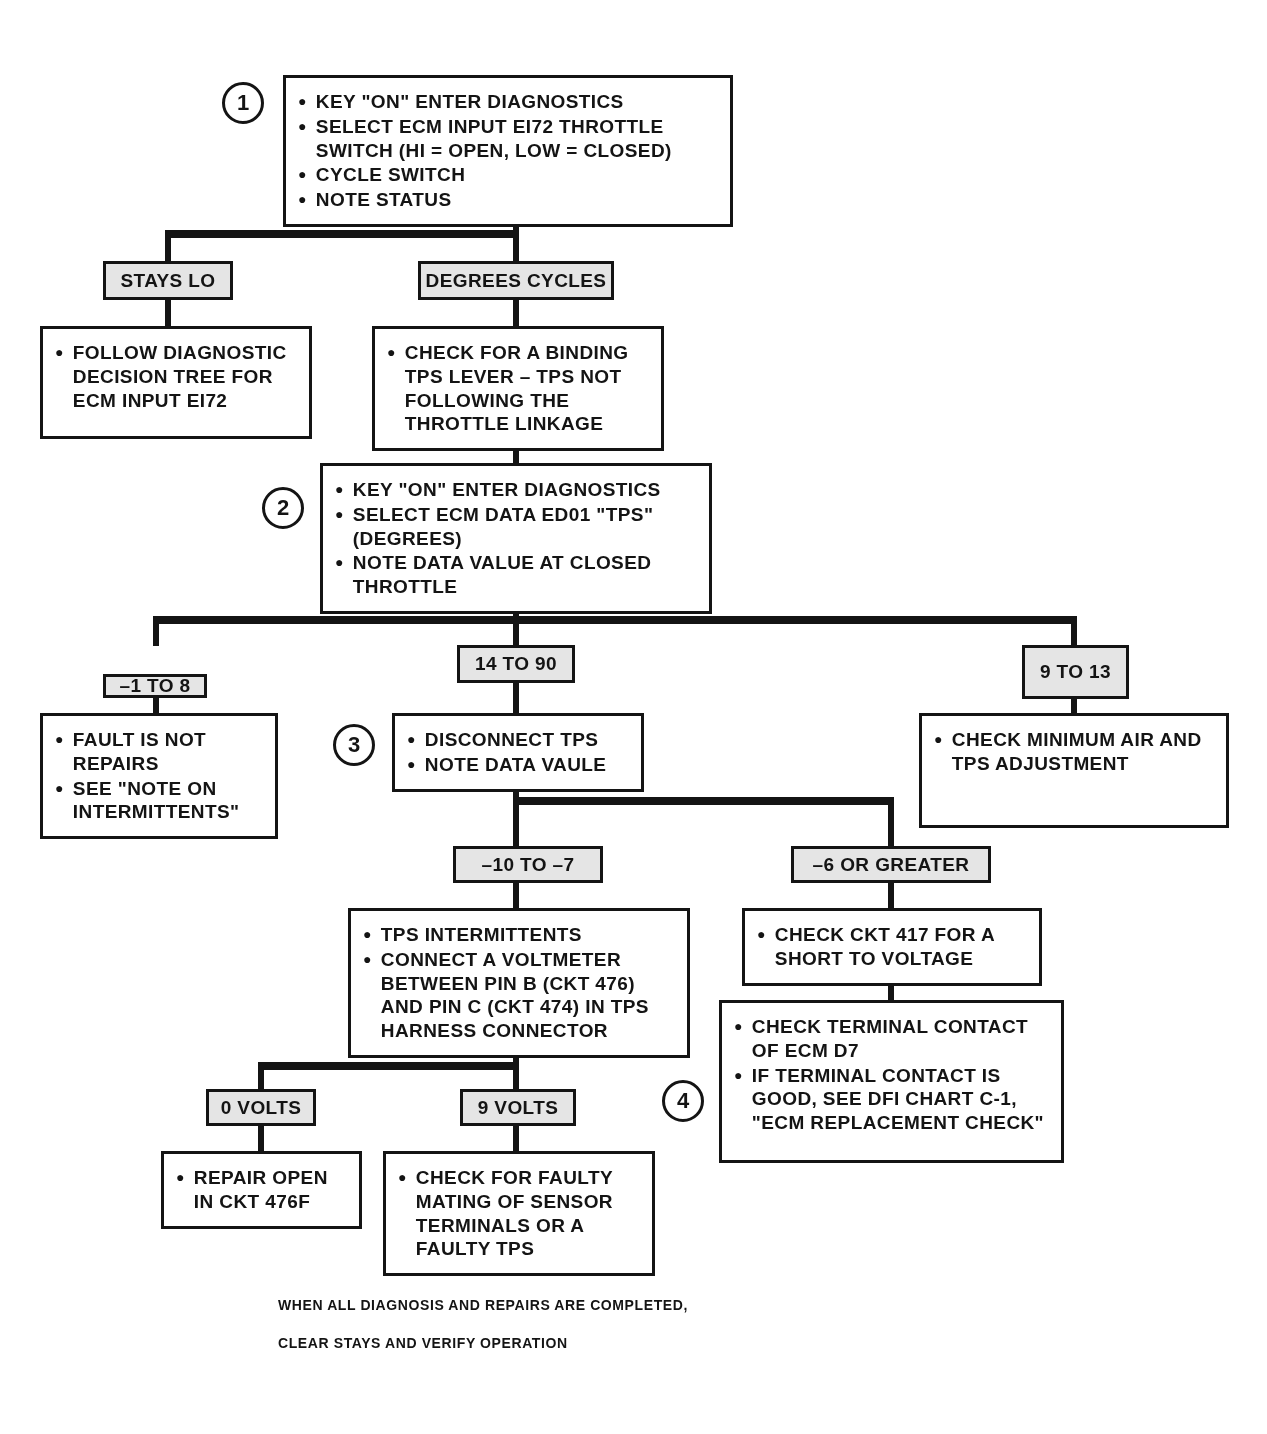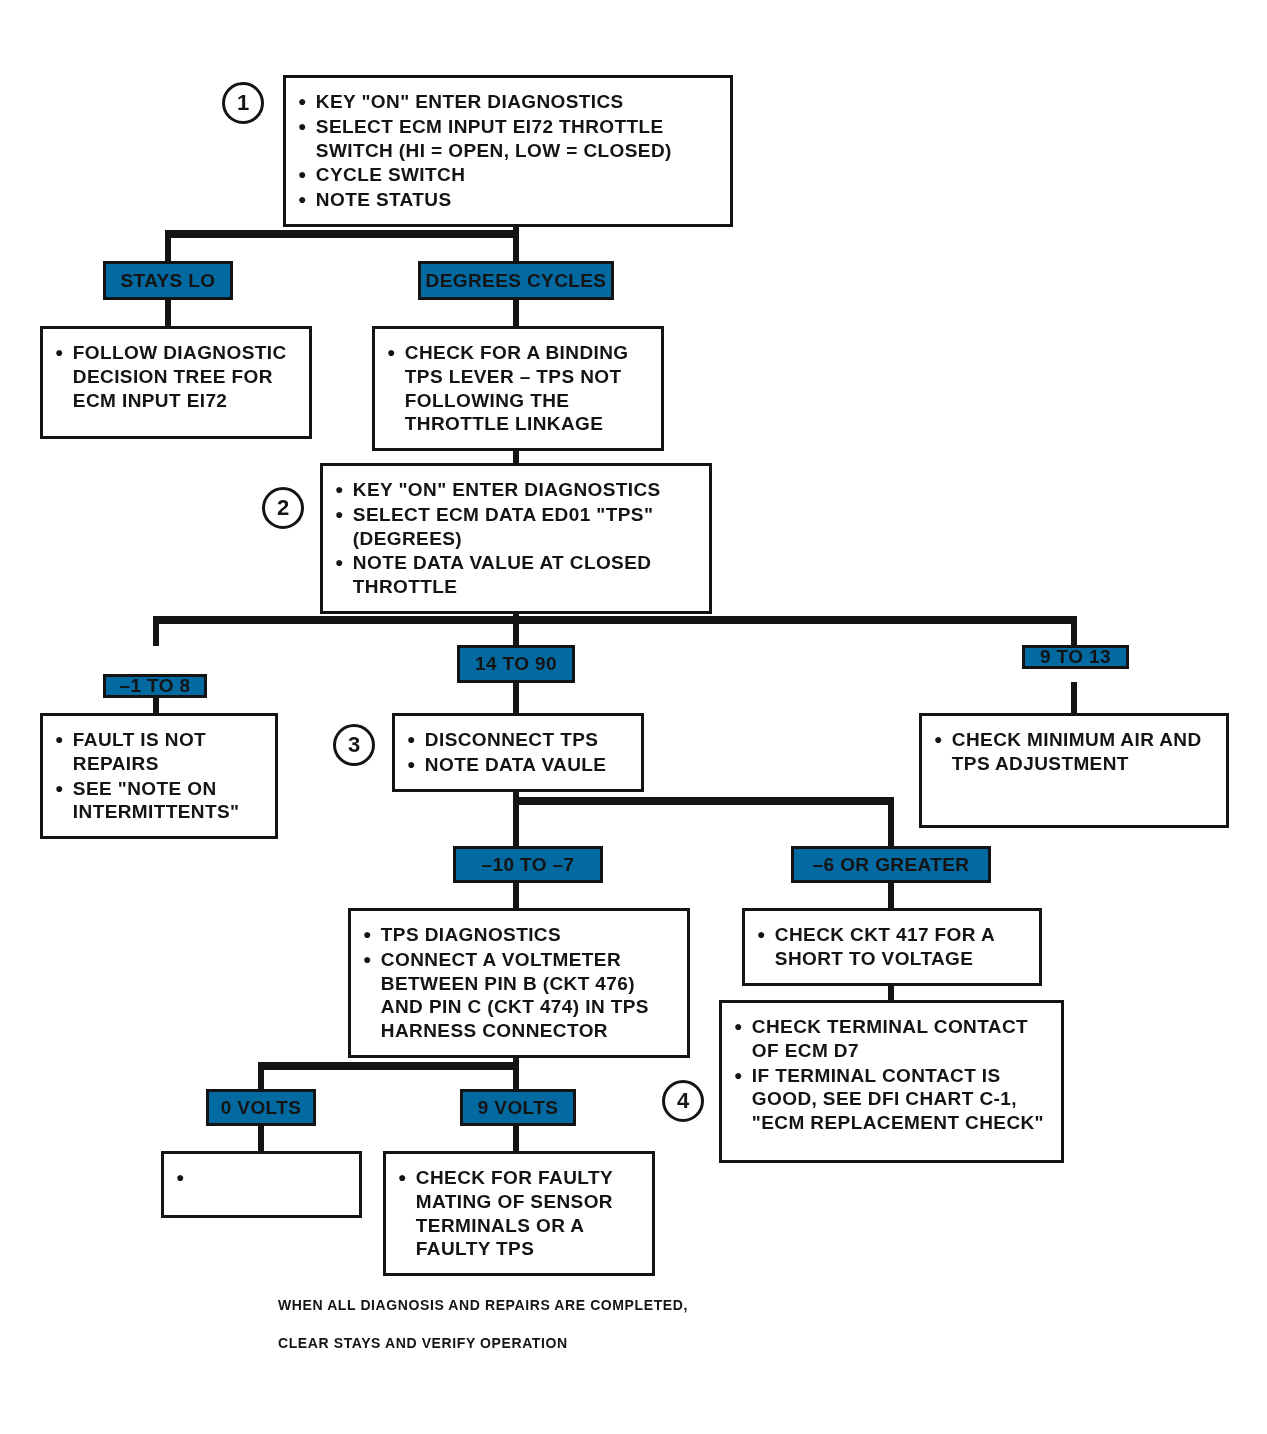--- a/index.html
+++ b/index.html
@@ -8,21 +8,21 @@
   .canvas {
     position:relative; width:1267px; height:1434px; background:#ffffff;
     overflow:hidden;
   }
   .box {
     position:absolute; border:3px solid #141414; background:#ffffff;
     padding:11px 12px; font-weight:700; font-size:19px; letter-spacing:0.4px;
     line-height:1.25;
   }
   .label-box {
-    position:absolute; border:3px solid #141414; background:#0369a1;
+    position:absolute; border:3px solid #141414; background:#e5e5e5;
     font-weight:700; font-size:19px; letter-spacing:0.4px;
     display:flex; align-items:center; justify-content:center;
     padding:4px 8px; white-space:nowrap;
   }
   .bullet { display:flex; align-items:flex-start; gap:9px; margin:1px 0; }
   .dot { flex:0 0 auto; font-size:14px; line-height:1.6; }
   .btext { flex:1 1 auto; }
   .step-circle {
     position:absolute; width:42px; height:42px; border:3px solid #141414;
     border-radius:50%; background:#ffffff; display:flex; align-items:center;
@@ -123,21 +123,21 @@
       <span class="btext">SELECT ECM DATA ED01 "TPS" (DEGREES)</span>
     </div>
     <div class="bullet">
       <span class="dot">●</span>
       <span class="btext">NOTE DATA VALUE AT CLOSED THROTTLE</span>
     </div>
   </div>
 
   <div class="label-box" style="left:103px; top:674px; width:104px; height:24px;">–1 TO 8</div>
   <div class="label-box" style="left:457px; top:645px; width:118px; height:38px;">14 TO 90</div>
-  <div class="label-box" style="left:1022px; top:645px; width:107px; height:24px;">9 TO 13</div>
+  <div class="label-box" style="left:1022px; top:645px; width:107px; height:54px;">9 TO 13</div>
 
   <div class="box" style="left:40px; top:713px; width:238px; min-height:116px;">
     <div class="bullet">
       <span class="dot">●</span>
       <span class="btext">FAULT IS NOT REPAIRS</span>
     </div>
     <div class="bullet">
       <span class="dot">●</span>
       <span class="btext">SEE "NOTE ON INTERMITTENTS"</span>
     </div>
@@ -160,21 +160,21 @@
       <span class="btext">CHECK MINIMUM AIR AND TPS ADJUSTMENT</span>
     </div>
   </div>
 
   <div class="label-box" style="left:453px; top:846px; width:150px; height:37px;">–10 TO –7</div>
   <div class="label-box" style="left:791px; top:846px; width:200px; height:37px;">–6 OR GREATER</div>
 
   <div class="box" style="left:348px; top:908px; width:342px; min-height:140px;">
     <div class="bullet">
       <span class="dot">●</span>
-      <span class="btext">TPS DIAGNOSTICS</span>
+      <span class="btext">TPS INTERMITTENTS</span>
     </div>
     <div class="bullet">
       <span class="dot">●</span>
       <span class="btext">CONNECT A VOLTMETER BETWEEN PIN B (CKT 476) AND PIN C (CKT 474) IN TPS HARNESS CONNECTOR</span>
     </div>
   </div>
 
   <div class="box" style="left:742px; top:908px; width:300px; min-height:67px;">
     <div class="bullet">
       <span class="dot">●</span>
@@ -192,20 +192,21 @@
       <span class="btext">IF TERMINAL CONTACT IS GOOD, SEE DFI CHART C-1, "ECM REPLACEMENT CHECK"</span>
     </div>
   </div>
 
   <div class="label-box" style="left:206px; top:1089px; width:110px; height:37px;">0 VOLTS</div>
   <div class="label-box" style="left:460px; top:1089px; width:116px; height:37px;">9 VOLTS</div>
 
   <div class="box" style="left:161px; top:1151px; width:201px; min-height:67px;">
     <div class="bullet">
       <span class="dot">●</span>
+      <span class="btext">REPAIR OPEN IN CKT 476F</span>
     </div>
   </div>
 
   <div class="box" style="left:383px; top:1151px; width:272px; min-height:115px;">
     <div class="bullet">
       <span class="dot">●</span>
       <span class="btext">CHECK FOR FAULTY MATING OF SENSOR TERMINALS OR A FAULTY TPS</span>
     </div>
   </div>
 

